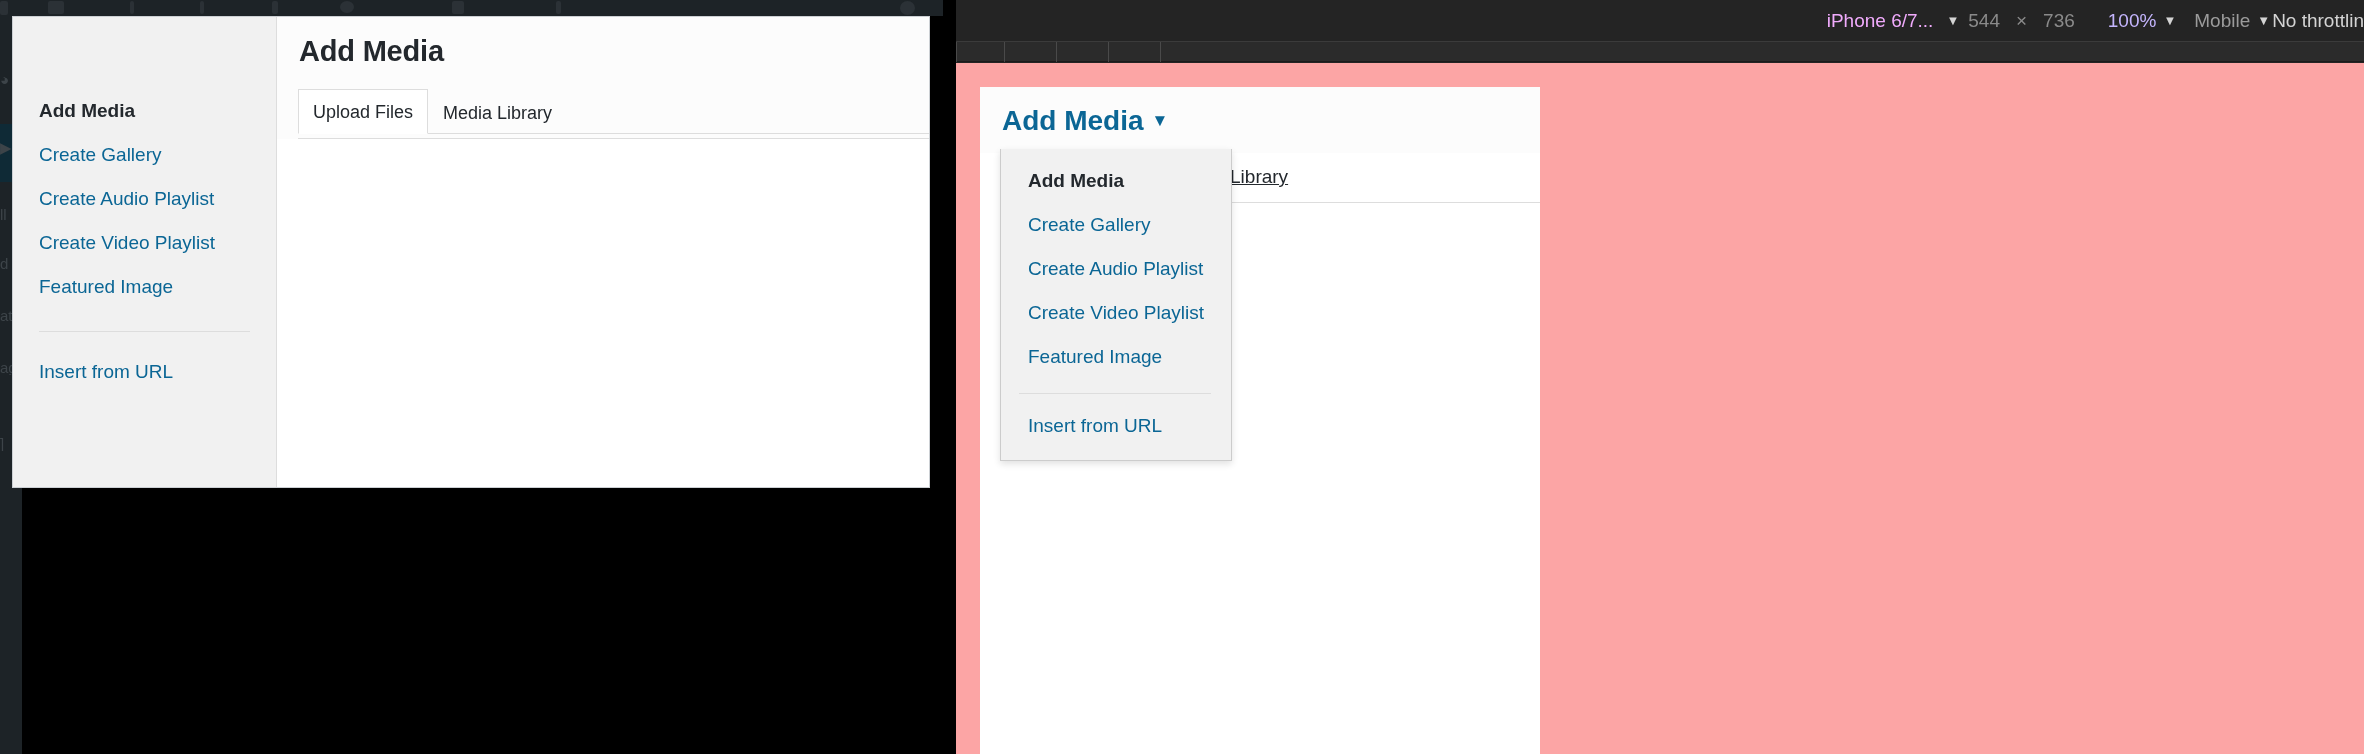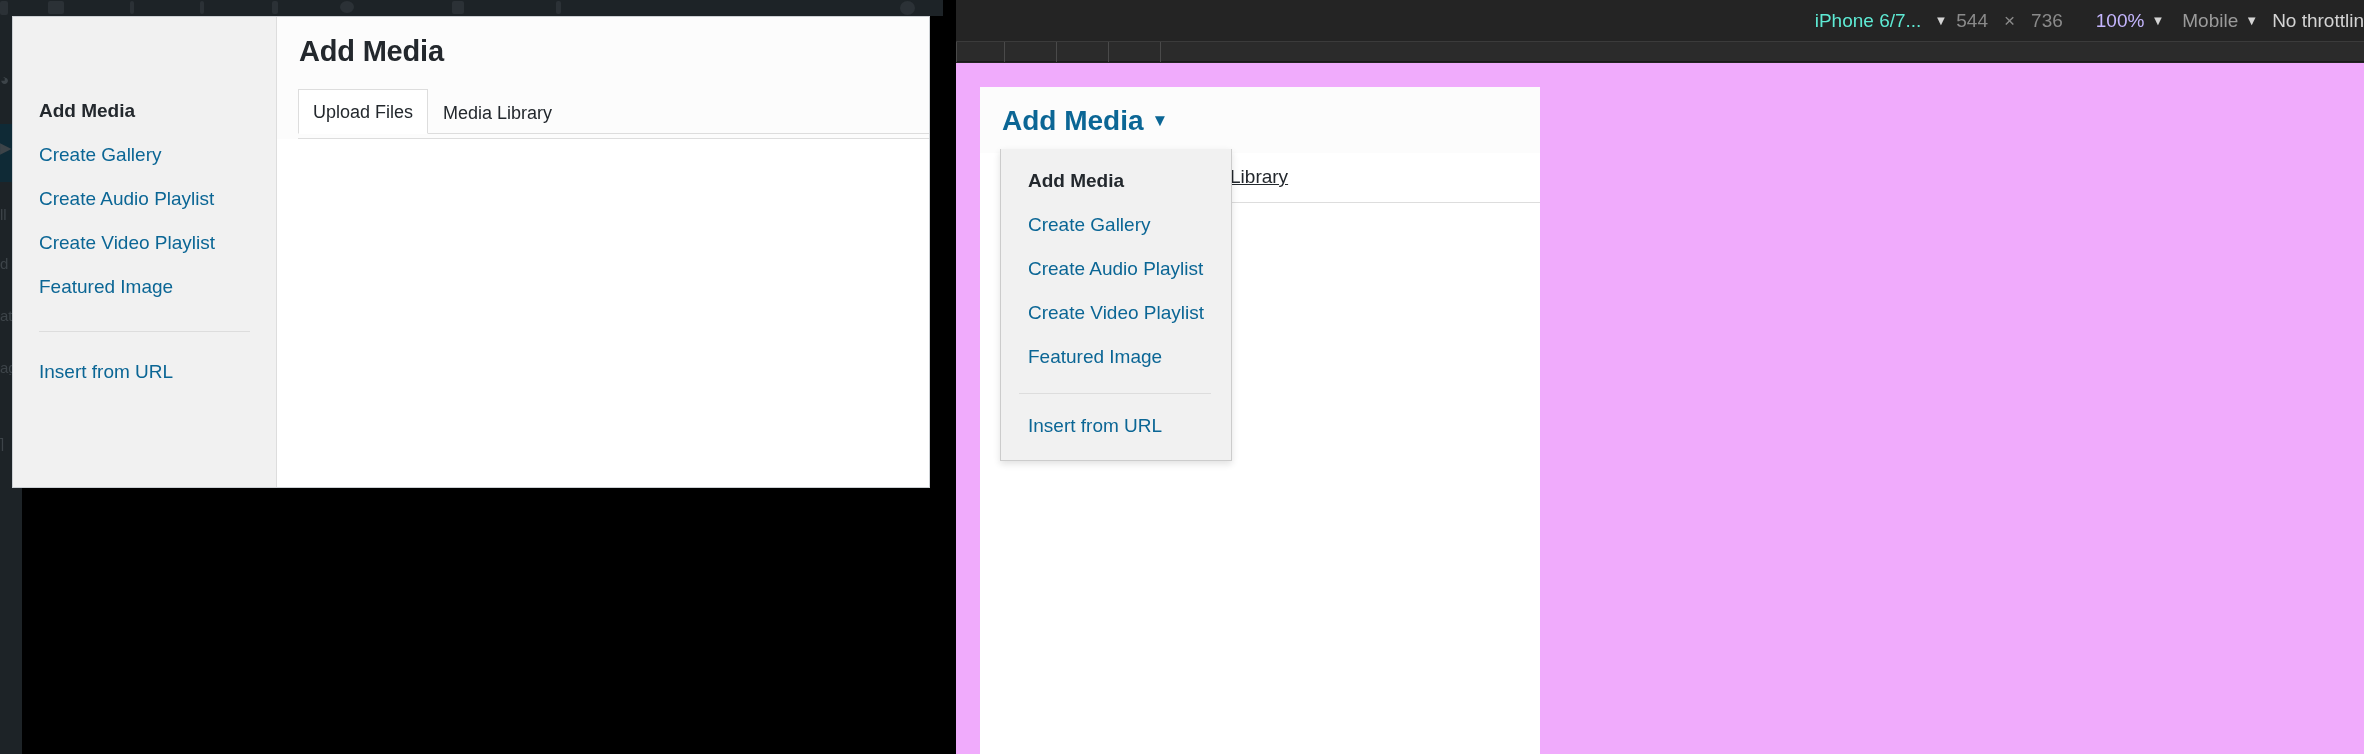--- a/index.html
+++ b/index.html
@@ -113,38 +113,38 @@
   .dt-toolbar {
     position: relative; height: 42px; width: 100%;
     background: #242424; border-bottom: 1px solid #3b3b3b;
     display: flex; align-items: center; justify-content: flex-end;
     padding-right: 0; gap: 0;
   }
   .dt-toolbar .tb {
     display: flex; align-items: center;
     font-size: 19px; line-height: 22px; white-space: nowrap;
   }
-  .dt-dev  { color: #5eead4; margin-right: 6px; }
+  .dt-dev  { color: #f0abfc; margin-right: 6px; }
   .dt-caret { color: #d4d4d4; font-size: 13px; margin-left: 7px; }
   .dt-dim  { color: #8a8a8a; margin: 0 9px; }
   .dt-x    { color: #8a8a8a; margin: 0 7px; }
   .dt-zoom { color: #c4b5fd; margin-left: 24px; }
   .dt-mobile { color: #9b9b9b; margin-left: 18px; }
-  .dt-throttle { color: #d4d4d4; margin-left: 14px; padding-right: 0; }
+  .dt-throttle { color: #d4d4d4; margin-left: 2px; padding-right: 0; }
 
   .dt-ruler {
     position: relative; height: 20px; width: 100%;
     background: #2b2b2b; border-bottom: 1px solid #1b1b1b;
   }
   .dt-ruler .tick {
     position: absolute; top: 0; width: 1px; height: 20px; background: #4a4a4a;
   }
   .dt-stage {
     position: absolute; left: 0; right: 0; top: 63px; bottom: 0;
-    background: #f0abfc; overflow: hidden;
+    background: #fca5a5; overflow: hidden;
   }
   
   .phone {
     position: absolute; left: 24px; top: 24px; width: 560px; height: 680px;
     background: #fff; overflow: hidden;
   }
   .phone-frame-title {
     font-size: 28px; font-weight: bold; color: #0b6695;
     padding: 18px 0 16px 22px; background:#fcfcfc;
     white-space: nowrap;

